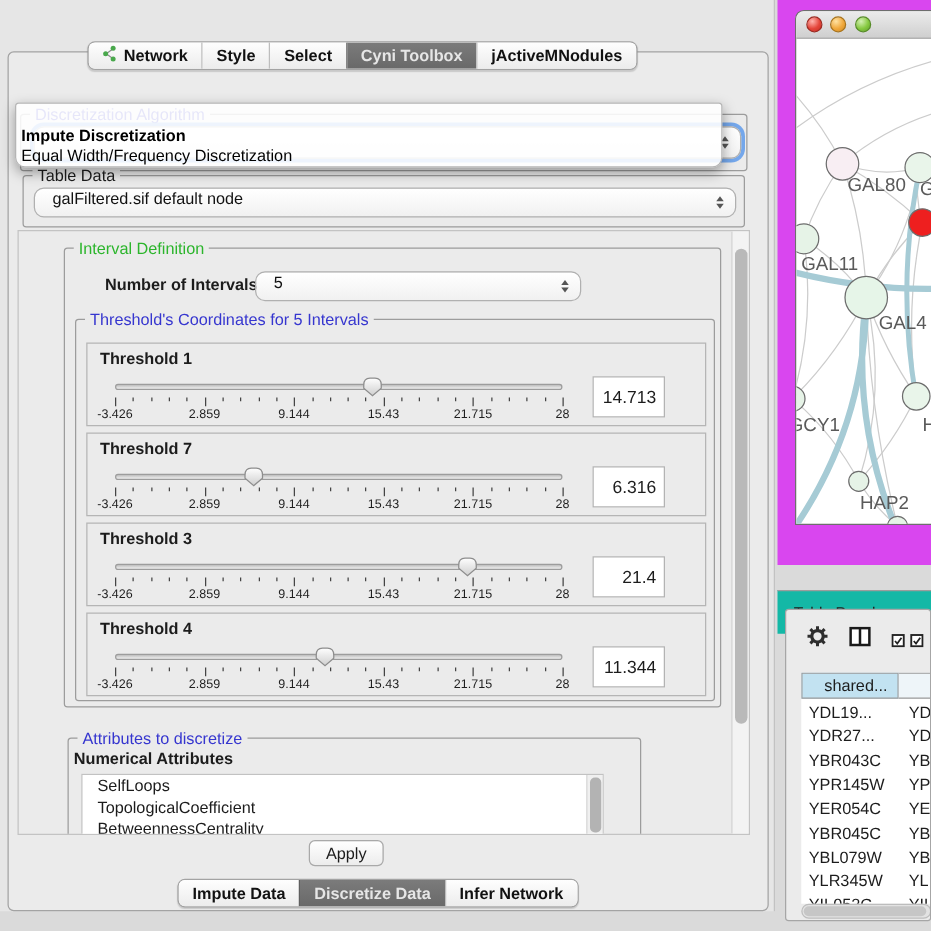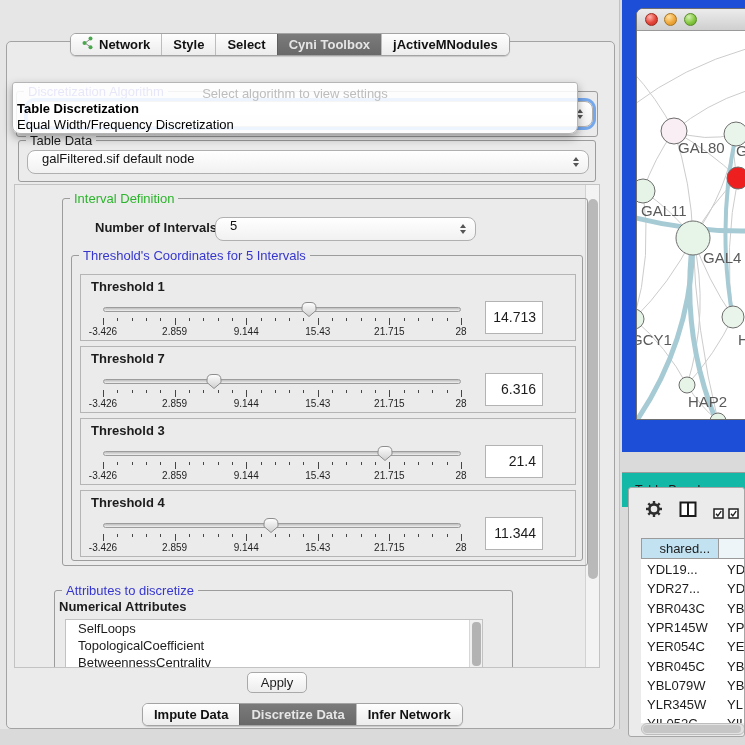--- a/index.html
+++ b/index.html
@@ -71,21 +71,21 @@
   
   #attr-list{position:absolute;left:10px;top:28px;width:418px;height:62px;background:#fff;border:1px solid #c2c2c2;overflow:hidden;}
   .attr-item{padding:1px 0 1px 12px;font-size:13px;line-height:15px;}
   #attr-scroll{position:absolute;right:0;top:0;width:13px;height:100%;background:#f0f0f0;border-left:1px solid #d7d7d7;}
   #attr-thumb{position:absolute;left:2px;top:2px;width:9px;height:44px;background:#b3b3b3;border-radius:4px;}
 
   #apply-btn{left:247px;top:672px;width:60px;height:21px;background:linear-gradient(#ffffff,#ececec);
      border:1px solid #a9a9a9;border-radius:5px;font-size:13px;text-align:center;line-height:19px;}
 
   
-  #blue-area{left:622px;top:0;width:123px;height:452px;background:#1d4ed8;overflow:hidden;}
+  #blue-area{left:622px;top:0;width:123px;height:452px;background:#d946ef;overflow:hidden;}
   #net-window{position:absolute;left:14px;top:8px;width:110px;height:412px;background:#fff;
      border:1px solid #6e6e6e;border-radius:7px 0 0 0;overflow:hidden;}
   #net-titlebar{position:absolute;left:0;top:0;width:100%;height:22px;background:linear-gradient(#ececec,#cfcfcf);
      border-bottom:1px solid #9a9a9a;}
   .light{position:absolute;top:4px;width:13px;height:13px;border-radius:50%;}
   #light-red{left:8px;background:radial-gradient(circle at 35% 28%,#ffb3ad 0%,#e4453a 55%,#c22d24 100%);border:1px solid #9c2a22;}
   #light-yellow{left:27px;background:radial-gradient(circle at 35% 28%,#ffe2a2 0%,#f0a83c 55%,#cf8a24 100%);border:1px solid #a8741d;}
   #light-green{left:47px;background:radial-gradient(circle at 35% 28%,#d4f0b4 0%,#86c940 55%,#5f9c2e 100%);border:1px solid #578c28;}
   #net-canvas{position:absolute;left:0;top:22px;}
 
@@ -160,32 +160,31 @@
       <div class="combo" style="left:8px;top:9px;width:562px;height:24px;">
         <span>galFiltered.sif default node</span>
         <span class="spin">
             <span class="up"></span>
             <span class="dn"></span>
           </span>
       </div>
     </div>
 
     <div id="algo-popup" class="abs">
-      <div id="popup-placeholder" class="abs">Select algorithm to view settings</div>
-      <div class="popup-opt" style="top:18px;font-weight:700;">Table Discretization</div>
+      <div class="popup-opt" style="top:18px;font-weight:700;">Impute Discretization</div>
       <div class="popup-opt" style="top:34px;">Equal Width/Frequency Discretization</div>
     </div>
 
     <div id="viewport" class="abs">
 
       <div id="vscroll-track">
         <div id="vscroll-thumb"></div>
       </div>
 
-      <div class="group" style="left:36px;top:13px;width:526px;height:368px;margin-left:11px;">
+      <div class="group" style="left:36px;top:13px;width:526px;height:368px;">
         <span class="grouplabel lbl-green">Interval Definition</span>
 
         <div style="position:absolute;left:32px;top:21px;font-size:13px;font-weight:700;">Number of Intervals</div>
         <div class="combo" style="left:152px;top:18px;width:261px;height:24px;">
           <span>5</span>
           <span class="spin">
               <span class="up"></span>
               <span class="dn"></span>
             </span>
         </div>

